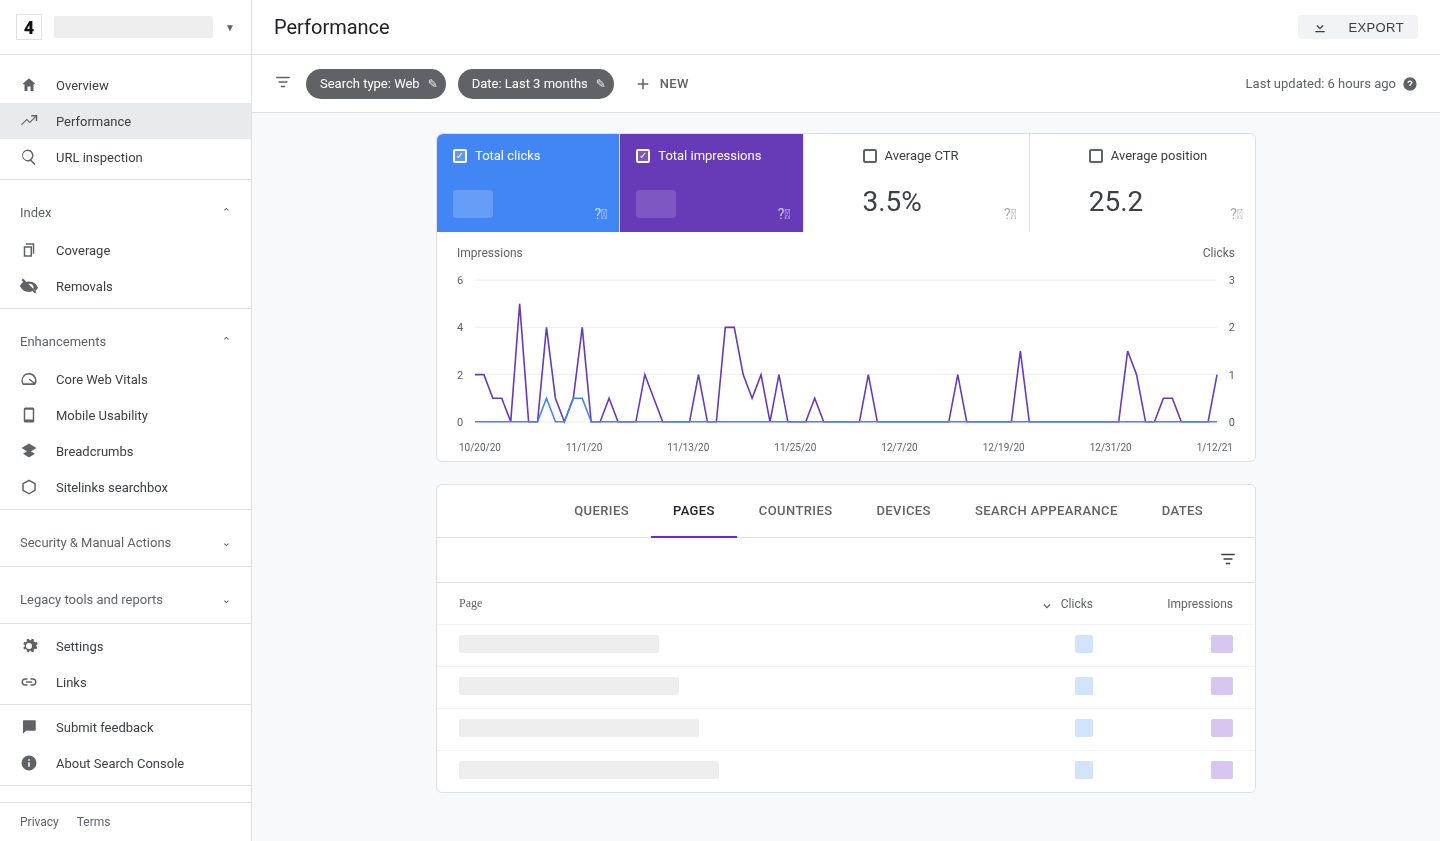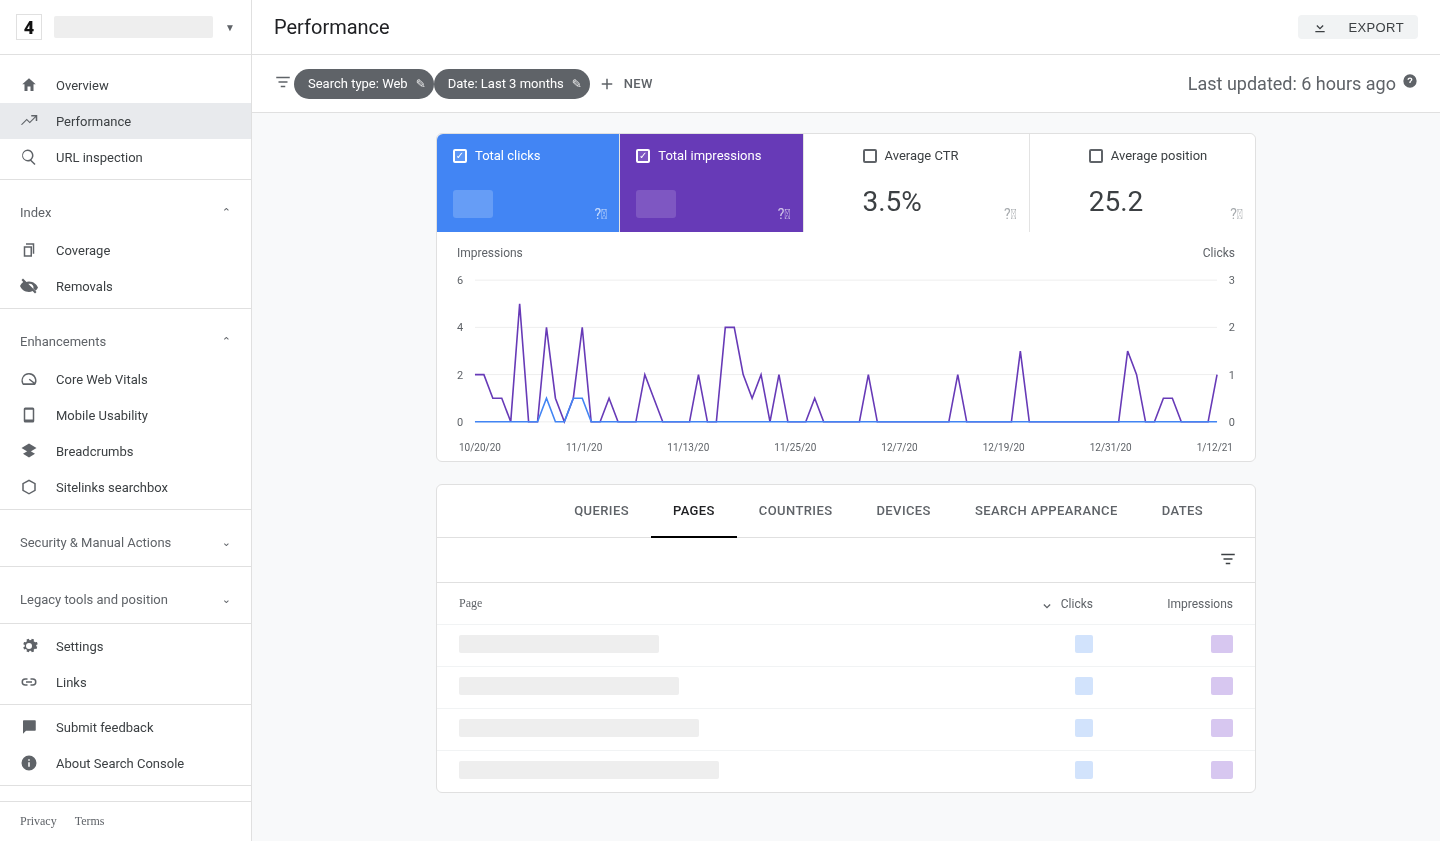--- a/index.html
+++ b/index.html
@@ -12,33 +12,33 @@
 .property .chev { color:#5f6368; font-size:10px;}
 .nav { flex:1; overflow:auto; padding-top:8px;}
 .nav-group { border-bottom:1px solid #e0e0e0; padding:4px 0;}
 .nav-item { display:flex; align-items:center; height:36px; padding:0 20px; gap:18px; cursor:pointer; color:#3c4043;}
 .nav-item.active { background:#e8eaed;}
 .nav-item .ic { width:18px; display:flex; justify-content:center; color:#5f6368;}
 .nav-item .lbl { font-size:13px;}
 .nav-section-header { display:flex; align-items:center; justify-content:space-between; height:40px; padding:0 20px; color:#5f6368; font-size:13px; cursor:pointer; margin-top:8px;}
 .nav-section-header .chev { font-size:11px;}
 .foot-links { padding:12px 20px; border-top:1px solid #e0e0e0; display:flex; gap:18px; font-size:12px; color:#5f6368;}
-.foot-links a { color:#5f6368; text-decoration:none; cursor:pointer;font-family:Liberation Serif, serif;}
+.foot-links a { color:#5f6368; text-decoration:none; cursor:pointer;}
 
 .main { flex:1; display:flex; flex-direction:column; background:#fff;}
 .header { height:55px; border-bottom:1px solid #e0e0e0; display:flex; align-items:center; padding:0 22px; justify-content:space-between;}
 .header h1 { font-size:20px; font-weight:400; color:#202124;}
 .export-btn { display:flex; align-items:center; gap:20px; background:#f1f3f4; border:none; height:24px; padding:0 14px; font-size:13px; font-weight:500; letter-spacing:0.4px; color:#3c4043; cursor:pointer; border-radius:4px;}
-.filters-row { height:58px; display:flex; align-items:center; padding:0 22px; border-bottom:1px solid #e0e0e0; background:#fff;}
+.filters-row { height:58px; display:flex; align-items:center; padding:0 22px; gap:12px; border-bottom:1px solid #e0e0e0; background:#fff;}
 .filters-row .spacer { flex:1;}
 .filter-icon { color:#5f6368; cursor:pointer; width:20px;}
 .chip { background:#5f6368; color:#fff; height:30px; border-radius:15px; display:flex; align-items:center; padding:0 8px 0 14px; font-size:13px; gap:8px; cursor:pointer;}
 .chip .pen { opacity:0.9; font-size:12px;}
 .new-btn { display:flex; align-items:center; gap:8px; color:#5f6368; font-size:13px; font-weight:500; letter-spacing:0.3px; margin-left:8px; cursor:pointer;}
-.last-upd { font-size:18px; color:#5f6368; display:flex; gap:6px;}
+.last-upd { font-size:13px; color:#5f6368; display:flex; align-items:center; gap:6px;}
 
 .content { flex:1; overflow:auto; background:#f8f9fa; padding:20px 0 40px 0;}
 .panel { width:820px; margin:0 auto 22px auto; background:#fff; border:1px solid #e0e0e0; border-radius:6px; }
 .metrics { display:flex; border-radius:6px 6px 0 0; overflow:hidden;}
 .metric { flex:1; height:98px; padding:14px 16px; position:relative; border-right:1px solid #e3e3e3; cursor:pointer; display:flex; flex-direction:column; justify-content:space-between;}
 .metric:last-child { border-right:none;}
 .metric.blue { background:#4285f4; color:#fff;}
 .metric.purple { background:#673ab7; color:#fff;}
 .metric.white { background:#fff; color:#3c4043;margin-left:43px;}
 .metric .top { display:flex; align-items:center; gap:8px; font-size:13px;}
@@ -52,21 +52,21 @@
 .metric .q { position:absolute; right:12px; bottom:10px; color:inherit; opacity:0.7; font-size:14px;}
 .metric.white .q { color:#80868b;}
 
 .chart-area { padding:14px 20px 8px 20px;}
 .chart-labels { display:flex; justify-content:space-between; font-size:12px; color:#5f6368; margin-bottom:6px;}
 .chart-svg { width:100%; height:170px; display:block;}
 .x-ticks { display:flex; justify-content:space-between; font-size:10px; color:#5f6368; margin-top:6px; padding:0 2px;}
 
 .table-panel .tabs { display:flex; border-bottom:1px solid #e0e0e0;}
 .tab { flex:0 0 auto; padding:18px 22px; font-size:13px; font-weight:500; letter-spacing:0.4px; color:#5f6368; cursor:pointer; text-align:center;}
-.tabs .tab.active { color:#202124; border-bottom:2px solid #000000; margin-bottom:-1px;}
+.tabs .tab.active { color:#202124; border-bottom:2px solid #6d28d9; margin-bottom:-1px;}
 .tabs { justify-content:flex-end; padding:0 30px;}
 
 .table-toolbar { height:44px; display:flex; align-items:center; justify-content:flex-end; padding:0 18px;}
 .table-head { display:flex; align-items:center; padding:0 22px; height:42px; border-top:1px solid #e0e0e0; font-size:12px; color:#5f6368;}
 .th-page { flex:1;font-family:Liberation Serif, serif;}
 .th-clicks { width:120px; text-align:right; display:flex; justify-content:flex-end; align-items:center; gap:6px;}
 .th-impr { width:140px; text-align:right;}
 .trow { display:flex; padding:10px 22px; align-items:center; border-top:1px solid #f1f3f4;}
 .trow .cell-page { flex:1;}
 .trow .cell-clicks { width:120px; text-align:right;}
@@ -178,21 +178,21 @@
         </div>
       </div>
       <div class="nav-group">
         <div class="nav-section-header">
           <span>Security &amp; Manual Actions</span>
           <span class="chev">⌄</span>
         </div>
       </div>
       <div class="nav-group">
         <div class="nav-section-header">
-          <span>Legacy tools and position</span>
+          <span>Legacy tools and reports</span>
           <span class="chev">⌄</span>
         </div>
       </div>
       <div class="nav-group">
         <div class="nav-item">
           <span class="ic">
               <svg class="ic18" viewBox="0 0 24 24">
                 <path d="M12 8a4 4 0 100 8 4 4 0 000-8zm9 4l2 1-1 3-2.3-.5a8 8 0 01-1.5 1.5l.5 2.3-3 1-1-2a8 8 0 01-2 0l-1 2-3-1 .5-2.3A8 8 0 017.7 16L5.4 16.5l-1-3 2-1a8 8 0 010-2l-2-1 1-3L7.7 7a8 8 0 011.5-1.5L8.7 3.2l3-1 1 2a8 8 0 012 0l1-2 3 1-.5 2.3A8 8 0 0120.3 7l2.3-.5 1 3-2 1a8 8 0 010 2z"></path>
               </svg>
             </span>

